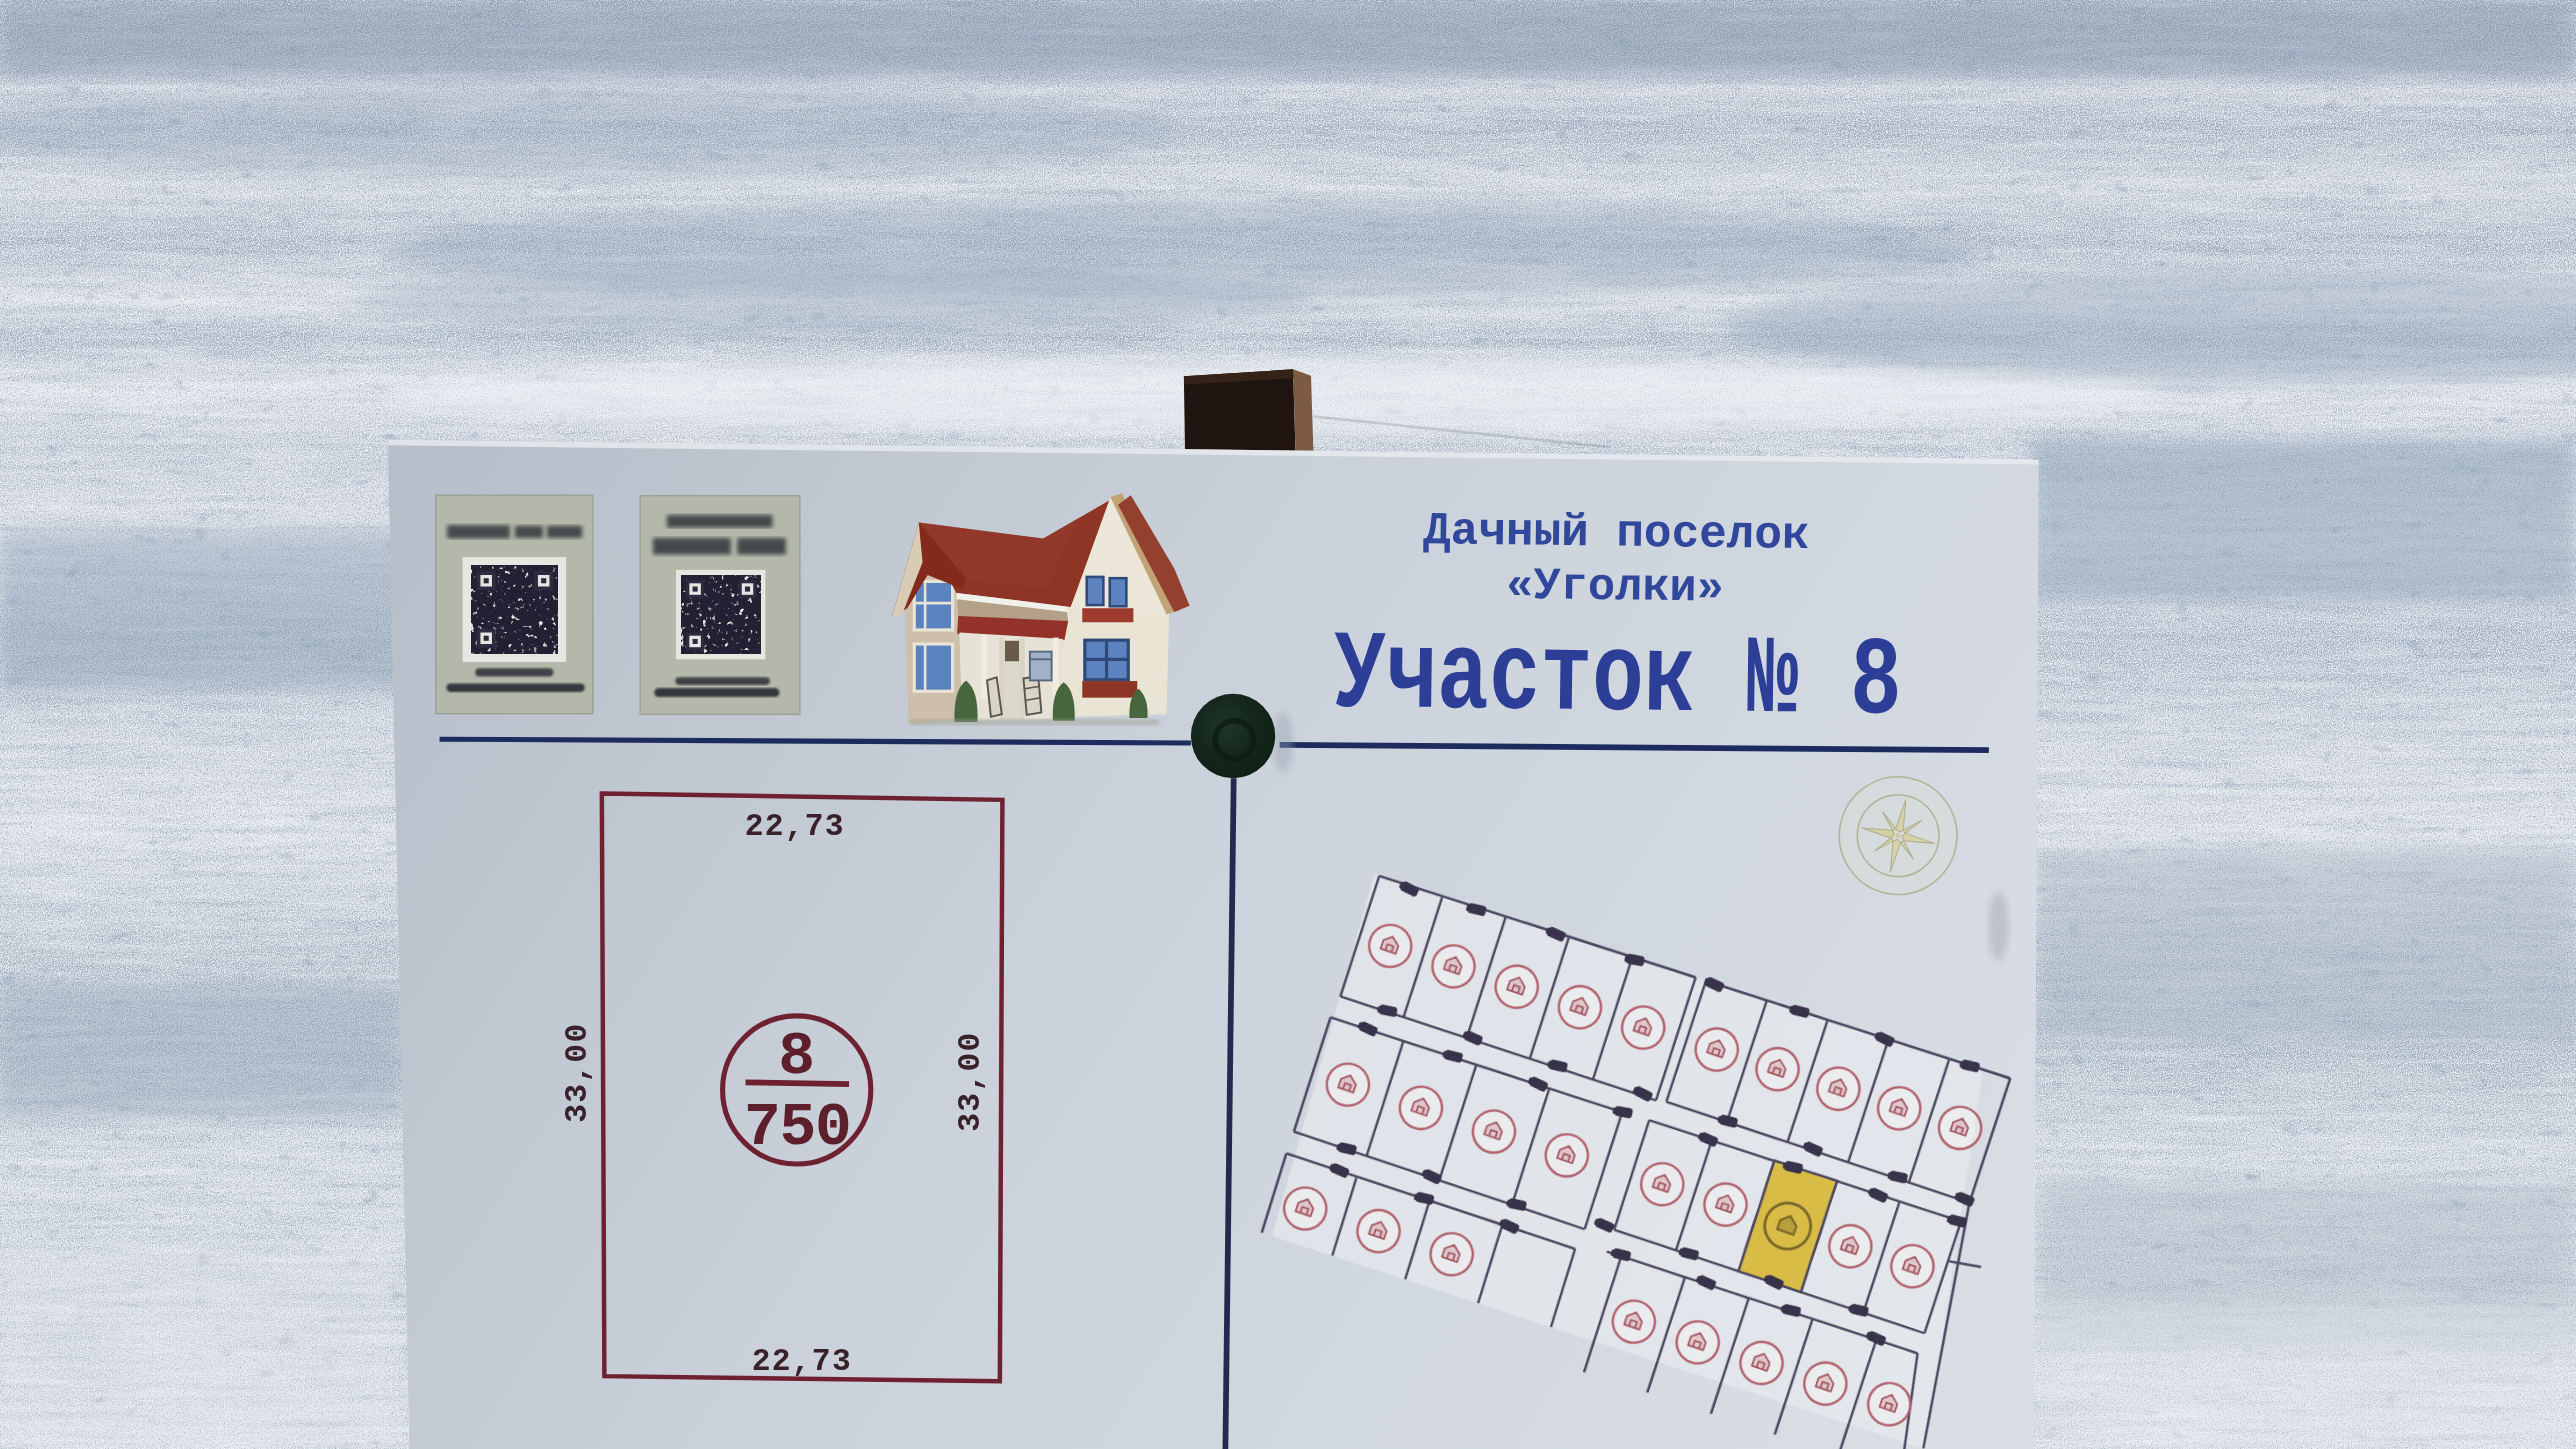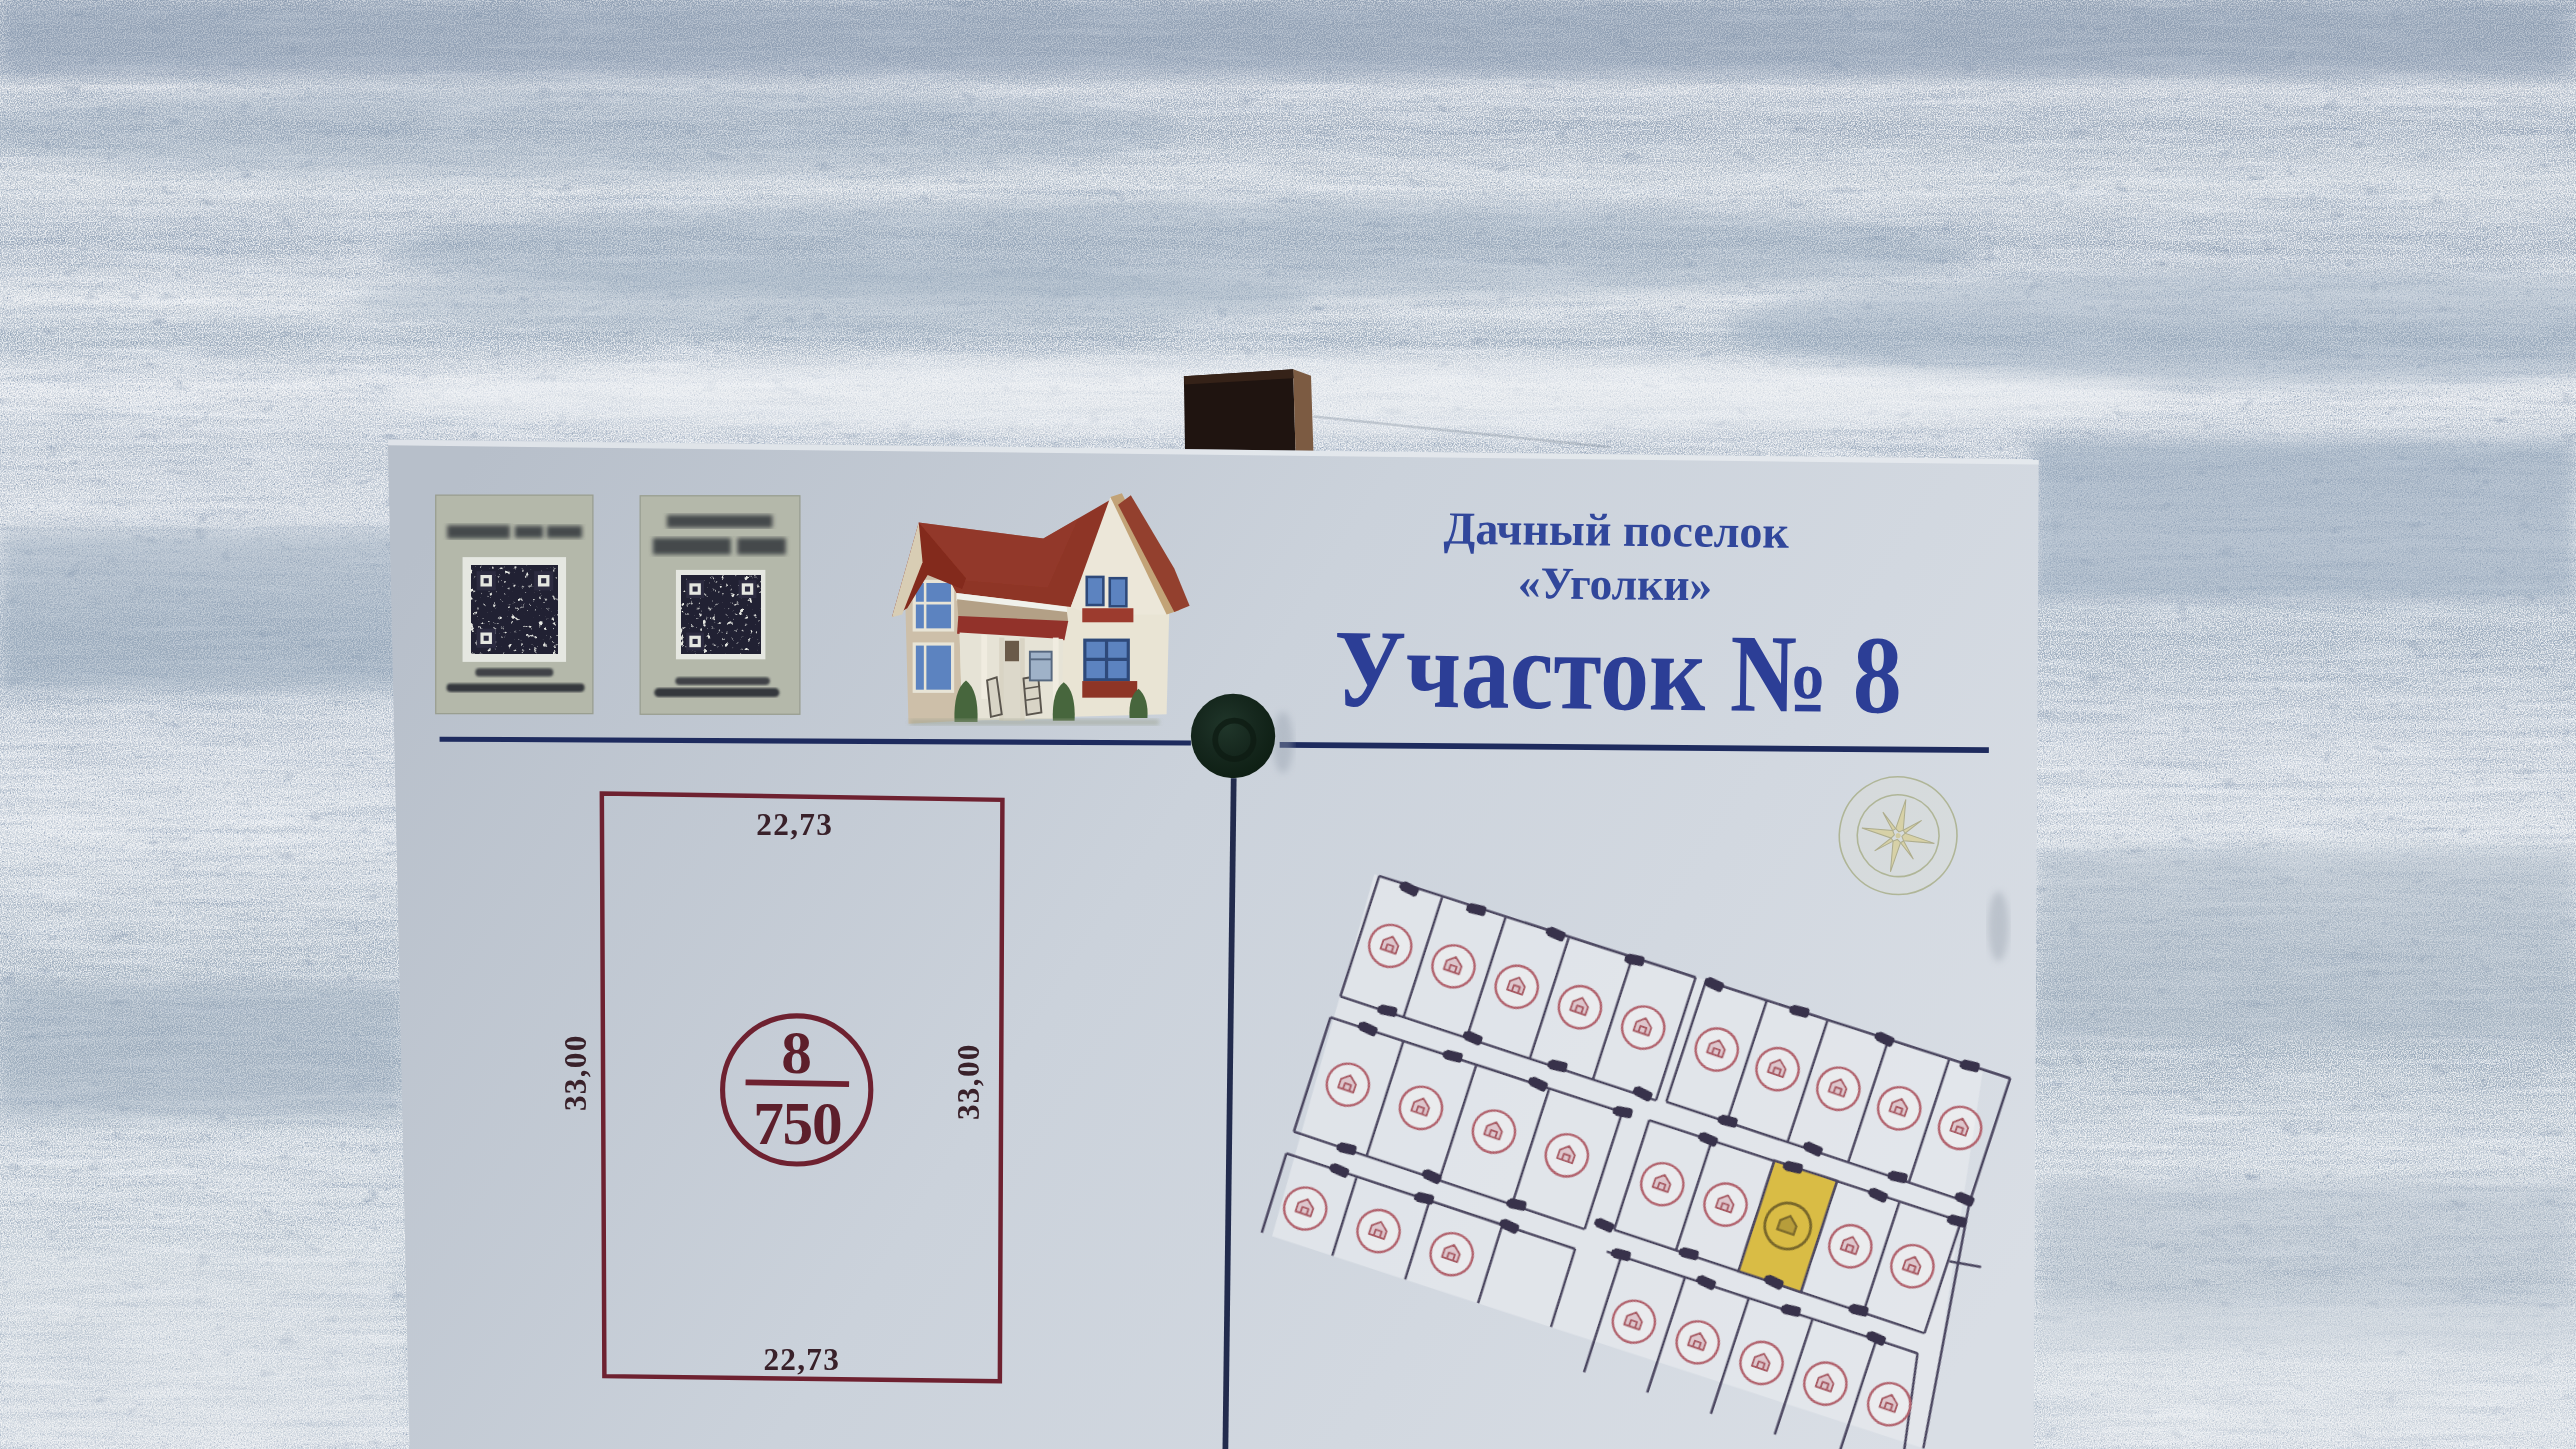--- a/index.html
+++ b/index.html
@@ -1,16 +1,16 @@
 <!DOCTYPE html>
 <html style="font-size:10.2px"><head>
 <meta charset="utf-8">
 <style>
 html,body{margin:0;padding:0}
-#page{position:relative;width:2576px;height:1449px;overflow:hidden;background:#c8d0d9;font-family:Liberation Serif, serif}
+#page{position:relative;width:2576px;height:1449px;overflow:hidden;background:#c8d0d9;font-family:Liberation Mono, monospace}
 svg{position:absolute;top:0;left:0;display:block}
 </style>
 </head>
 <body>
 <div id="page">
 <svg width="2576" height="1449" viewBox="0 0 4032 2268">
 <defs>
 <linearGradient id="skyV" x1="0" y1="0" x2="0" y2="1">
 <stop offset="0%" stop-color="#9daabb"></stop>
 <stop offset="4%" stop-color="#9fabbd"></stop>

